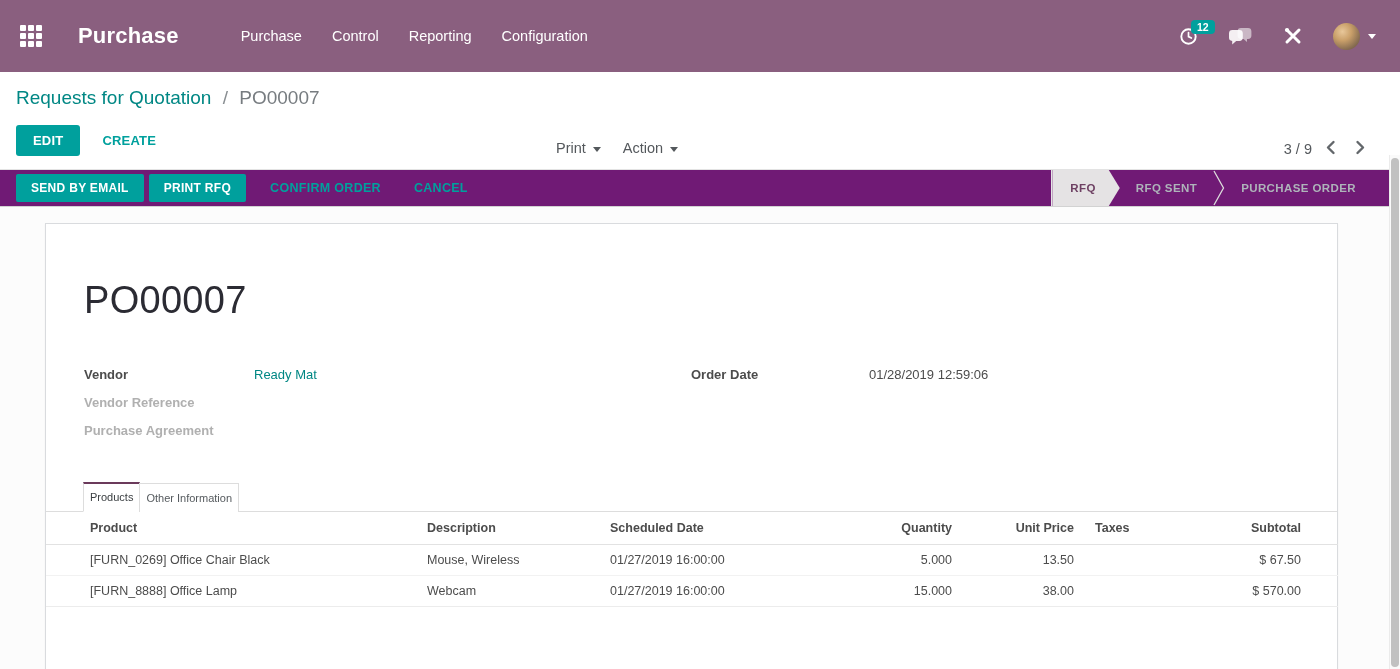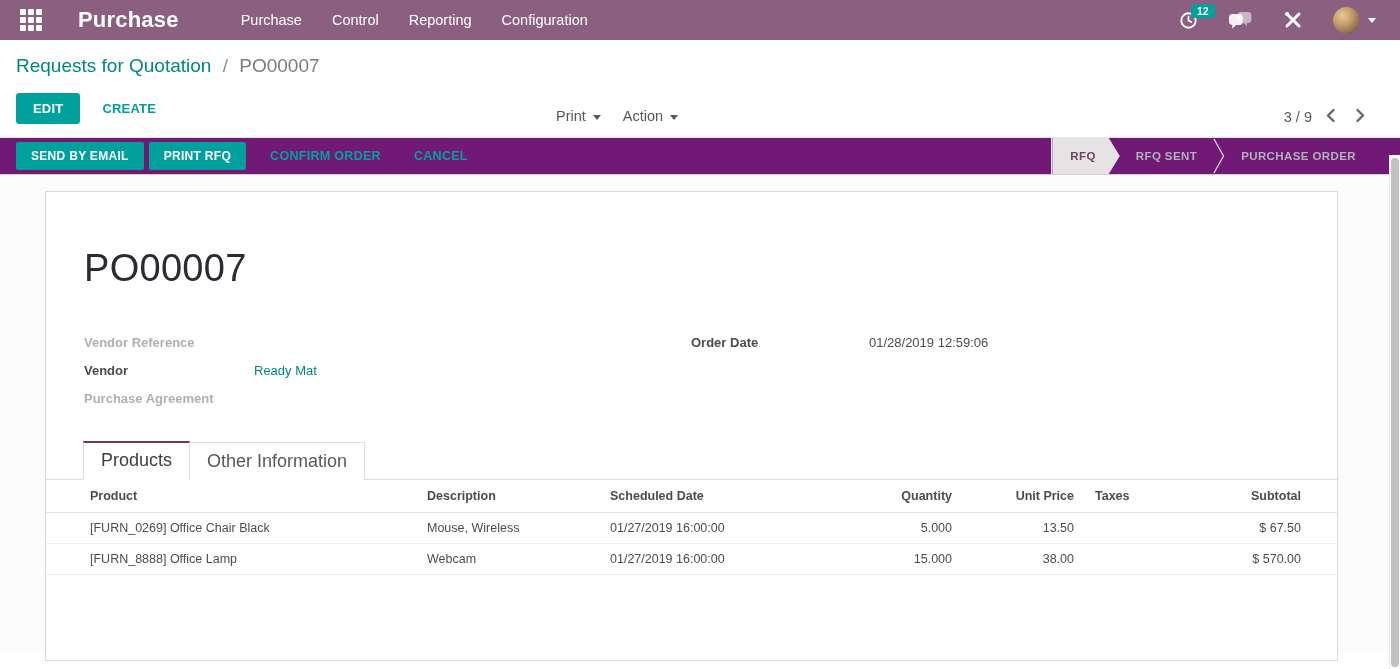--- a/index.html
+++ b/index.html
@@ -11,21 +11,21 @@
     --muted:#b0b0b0;
     --border:#dddddd;
     --step-active-text:#6E4163;
     --step-inactive-text:#aeb4ba;
   }
   *{box-sizing:border-box;margin:0;padding:0;}
   html,body{width:1400px;height:669px;overflow:hidden;}
   body{font-family:"Liberation Sans", sans-serif;background:#fff;color:var(--text);}
 
   
-  .topbar{height:40px;background:var(--header-bg);display:flex;align-items:center;padding:0 24px 0 20px;}
+  .topbar{height:72px;background:var(--header-bg);display:flex;align-items:center;padding:0 24px 0 20px;}
   .apps-btn{width:22px;height:22px;display:grid;grid-template-columns:repeat(3,6px);grid-template-rows:repeat(3,6px);gap:2px;cursor:pointer;}
   .apps-btn i{background:#fff;border-radius:1px;}
   .brand{color:#fff;font-size:22px;font-weight:bold;margin-left:36px;letter-spacing:.2px;}
   .topnav{display:flex;margin-left:62px;gap:30px;}
   .topnav a{color:#fff;font-size:14.5px;text-decoration:none;cursor:pointer;}
   .top-right{margin-left:auto;display:flex;align-items:center;gap:30px;}
   .icon-btn{position:relative;display:flex;align-items:center;cursor:pointer;}
   .badge{position:absolute;top:-7px;left:12px;background:var(--primary);color:#fff;font-size:10.5px;font-weight:bold;padding:2px 6px;border-radius:4px;line-height:1;}
   .avatar-wrap{display:flex;align-items:center;gap:8px;cursor:pointer;}
   .avatar{width:27px;height:27px;border-radius:50%;background:radial-gradient(circle at 35% 32%,#e8c79a 0%,#caa06a 35%,#8a6f52 70%,#5d4a38 100%);}
@@ -65,21 +65,21 @@
   .fg-right{flex:1;}
   .field-row{display:flex;height:28px;align-items:center;font-size:13px;}
   .field-label{width:170px;font-weight:bold;color:var(--text);}
   .field-label.muted{color:var(--muted);}
   .fg-right .field-label{width:178px;}
   .field-value{color:var(--text);}
   .field-value.link{color:var(--link);cursor:pointer;}
 
   
   .tabbar{margin-top:33px;border-bottom:1px solid var(--border);padding-left:37px;display:flex;height:35px;align-items:flex-end;}
-  .tab{border:1px solid var(--border);border-bottom:none;background:#fff;padding:8px 17px;font-size:18px;color:#555a5e;cursor:pointer;position:relative;margin-bottom:-1px;}
+  .tab{border:1px solid var(--border);border-bottom:none;background:#fff;padding:8px 6px;font-size:11px;color:#555a5e;cursor:pointer;position:relative;margin-bottom:-1px;}
   .tab.active{border-top:2px solid #6B3A5B;color:#3c4043;border-bottom:1px solid #fff;padding-top:7px;}
   .tab + .tab{margin-left:-1px;}
 
   
   table.lines{width:100%;border-collapse:collapse;font-size:12.5px;table-layout:fixed;}
   table.lines th{font-weight:bold;color:var(--text);padding:9px 8px;border-bottom:1px solid #e2e2e2;text-align:left;white-space:nowrap;}
   table.lines td{padding:8px 8px;color:var(--text);white-space:nowrap;overflow:hidden;}
   table.lines tr.line-row{cursor:pointer;}
   table.lines tr.line-row + tr.line-row td{border-top:1px solid #f2f2f2;}
   table.lines tr.line-row:last-child td{border-bottom:1px solid #ececec;}
@@ -196,26 +196,26 @@
   </div>
 </section>
 
 <main class="content">
   <div class="sheet">
     <h1>PO00007</h1>
 
     <div class="field-grid">
       <div class="fg-left">
         <div class="field-row">
+          <span class="field-label">Vendor</span>
+          <span class="field-value link">Ready Mat</span>
+        </div>
+        <div class="field-row">
           <span class="field-label muted">Vendor Reference</span>
           <span class="field-value"></span>
-        </div>
-        <div class="field-row">
-          <span class="field-label">Vendor</span>
-          <span class="field-value link">Ready Mat</span>
         </div>
         <div class="field-row">
           <span class="field-label muted">Purchase Agreement</span>
           <span class="field-value"></span>
         </div>
       </div>
       <div class="fg-right">
         <div class="field-row">
           <span class="field-label">Order Date</span>
           <span class="field-value">01/28/2019 12:59:06</span>

